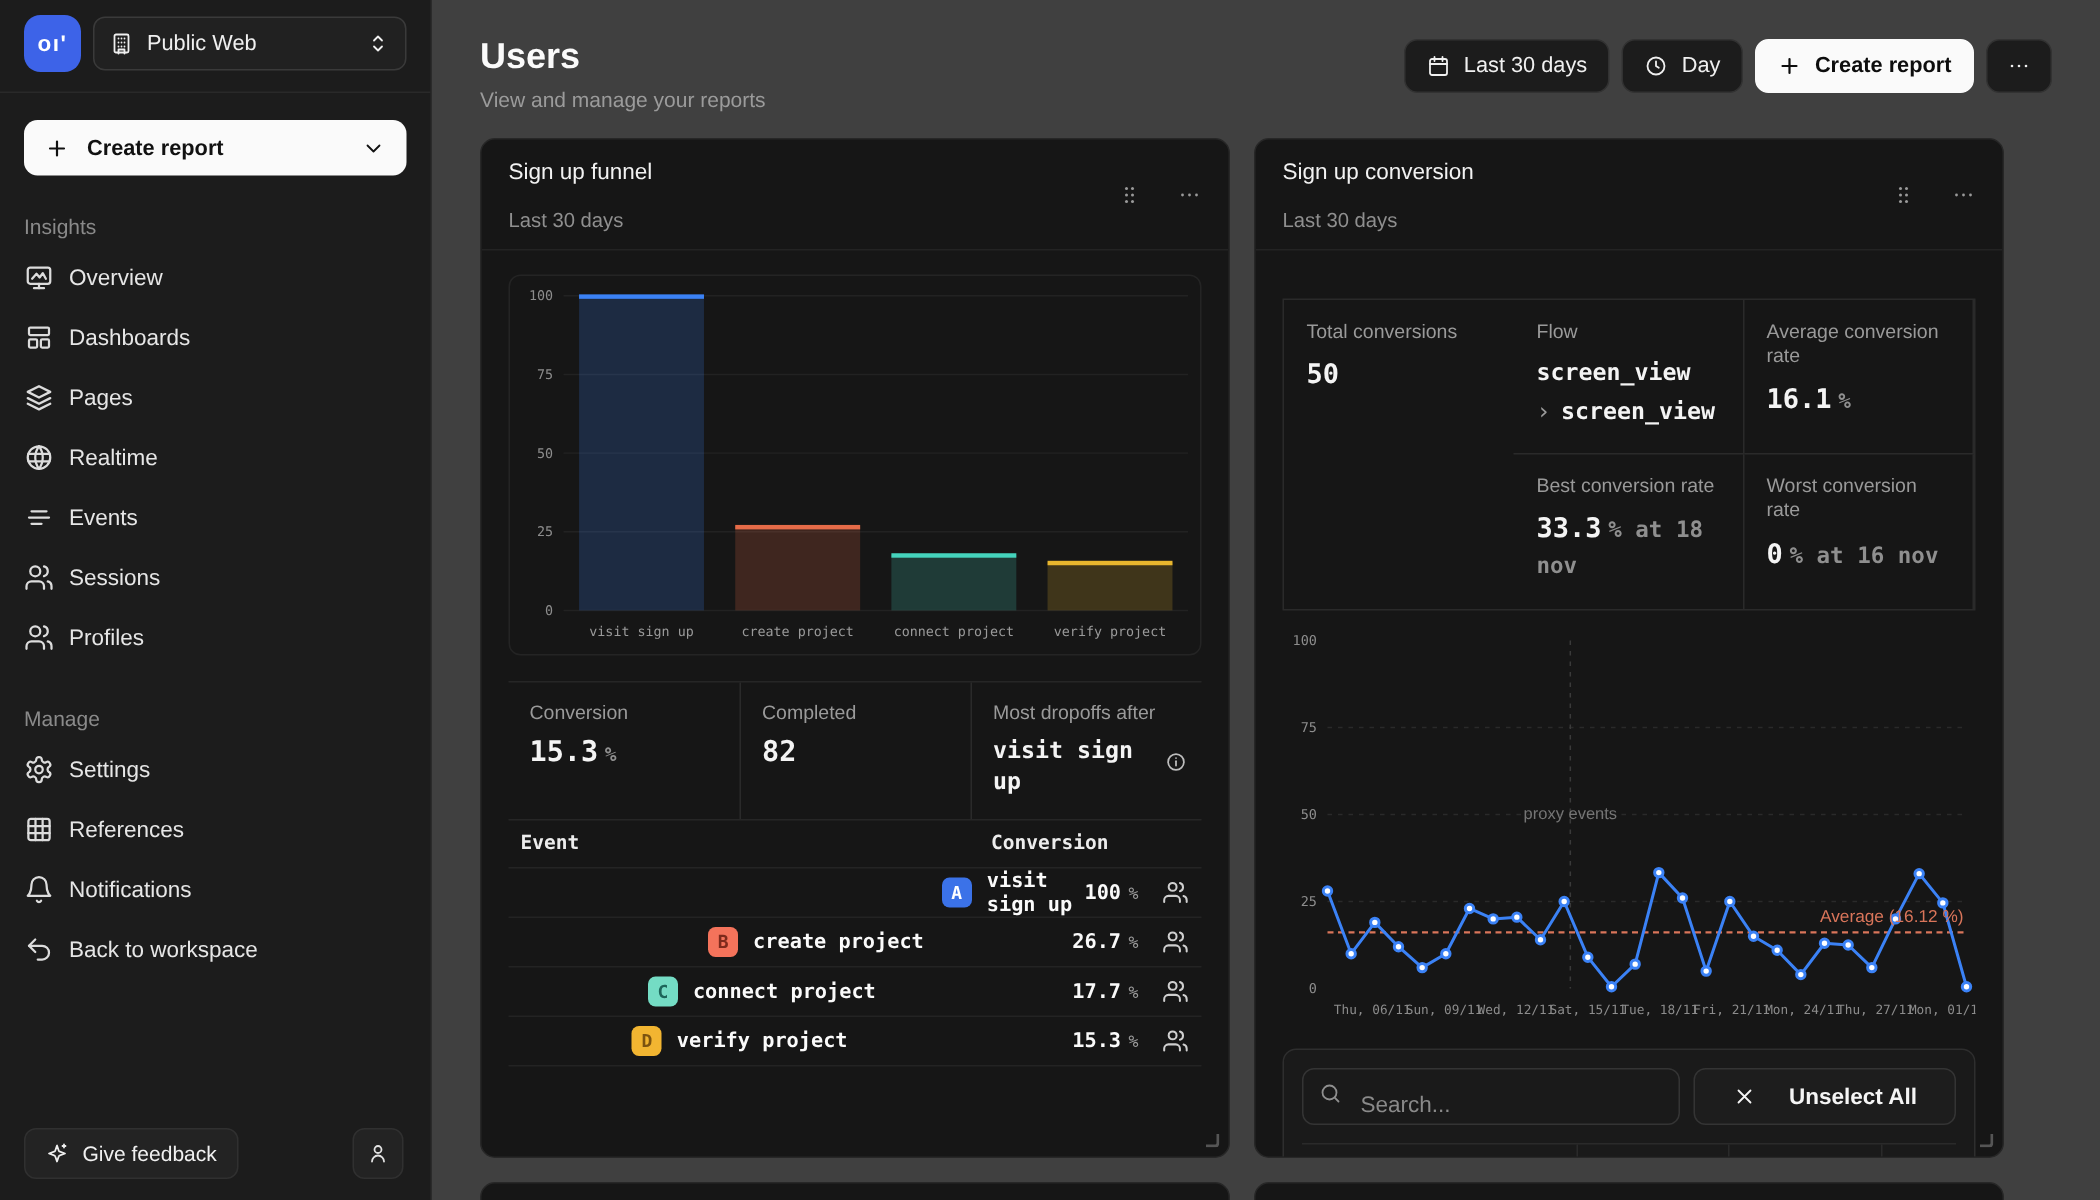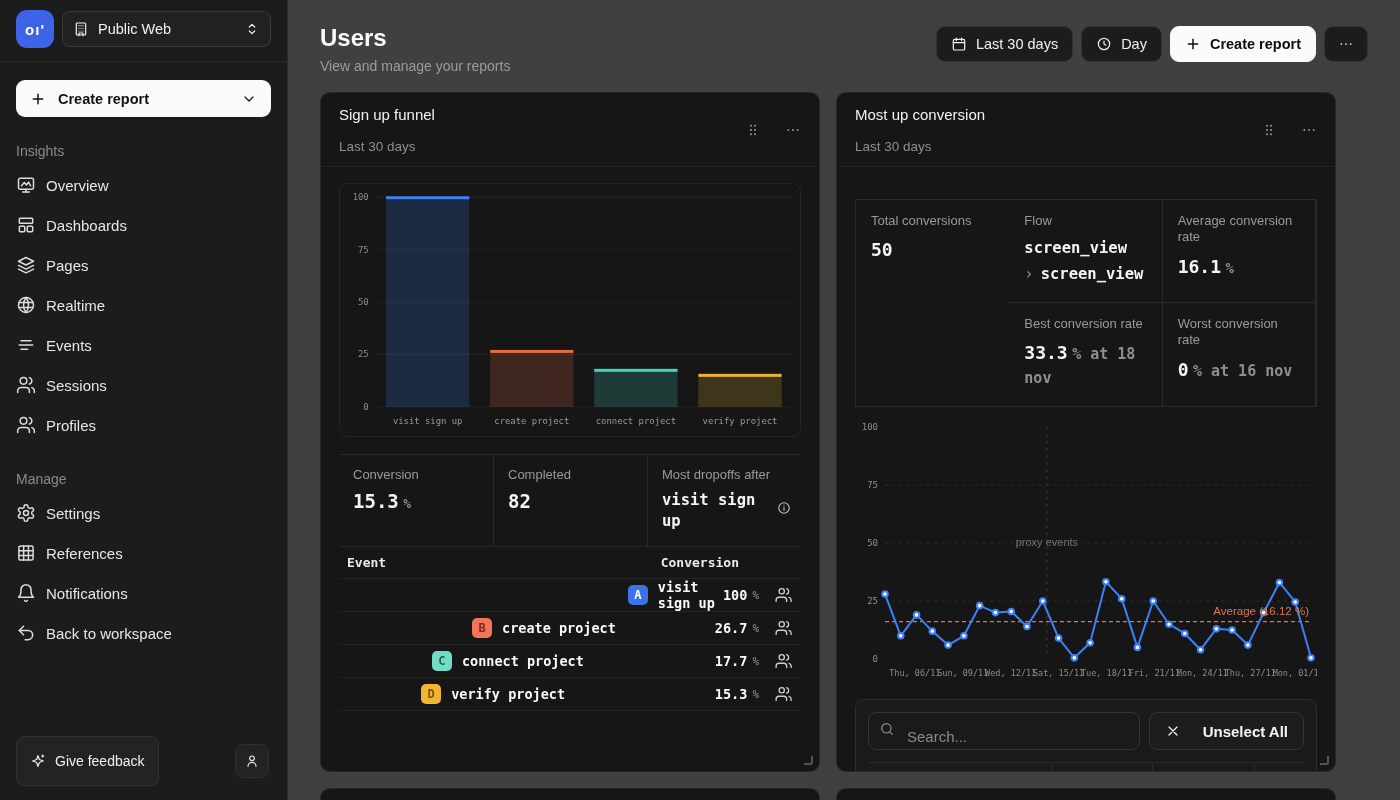--- a/index.html
+++ b/index.html
@@ -17,21 +17,21 @@
     border:1px solid #3a3a3a;border-radius:8px;color:#f0f0f0;font-size:14.5px;cursor:pointer;}
   .ws-btn .grow{flex:1;text-align:left;}
   .side-create{margin:18px 16px 0;height:37px;background:#fafafa;color:#111;border:none;border-radius:9px;
     display:flex;align-items:center;gap:12px;padding:0 14px;font-size:14.5px;font-weight:600;cursor:pointer;}
   .side-create .grow{flex:1;text-align:left;}
   .sec-label{color:#8a8a8a;font-size:14px;margin:26px 16px 6px;}
   .nav-item{display:flex;align-items:center;gap:10px;height:40px;padding:0 14px;margin:0 2px;
     color:#e6e6e6;font-size:15px;cursor:pointer;border-radius:8px;}
   .nav-item .ic{color:#dcdcdc;}
   .side-foot{position:absolute;left:16px;right:18px;bottom:14px;display:flex;align-items:center;justify-content:space-between;}
-  .feedback-btn{display:flex;align-items:center;gap:9px;height:50px;padding:0 13px;background:#232323;
+  .feedback-btn{display:flex;align-items:center;gap:9px;height:34px;padding:0 13px;background:#232323;
     border:1px solid #303030;border-radius:8px;color:#f0f0f0;font-size:14px;cursor:pointer;}
   .avatar-btn{width:34px;height:34px;background:#232323;border:1px solid #303030;border-radius:8px;
     display:flex;align-items:center;justify-content:center;color:#e3e3e3;cursor:pointer;}
 
   
   .main{flex:1;box-sizing:border-box;padding:24px 64px 0 32px;background:#404040;}
   .main-head{display:flex;align-items:flex-start;justify-content:space-between;margin:0 -32px 18px 0;}
   .page-title{font-size:24px;font-weight:bold;color:#fafafa;margin:0 0 6px;}
   .page-sub{font-size:14px;color:#9b9b9b;}
   .head-actions{display:flex;gap:8px;align-items:center;margin-top:2px;}
@@ -96,21 +96,21 @@
   .line-wrap{margin-top:8px;}
 
   
   .bpanel{margin-top:16px;border:1px solid #2e2e2e;background:#1a1a1a;border-radius:9px;padding:12px;height:150px;box-sizing:border-box;}
   .search-row{display:flex;gap:9px;}
   .search-box{flex:1;position:relative;}
   .search-box .ic{position:absolute;left:11px;top:9px;color:#8f8f8f;}
   .search-input{width:100%;height:38px;box-sizing:border-box;background:transparent;border:1px solid #343434;
     border-radius:8px;padding:11px 10px 0 38px;color:#e8e8e8;font-size:15px;font-family:"Liberation Sans",sans-serif;outline:none;}
   .search-input::placeholder{color:#8a8a8a;}
-  .unselect-btn{height:38px;display:flex;align-items:center;gap:22px;padding:0 15px;background:#1d1d1d;
+  .unselect-btn{height:38px;display:flex;align-items:center;gap:22px;padding:0 25px;background:#1d1d1d;
     border:1px solid #343434;border-radius:8px;color:#f5f5f5;font-size:15px;font-weight:600;cursor:pointer;}
   .mini-table{margin-top:12px;border-top:1px solid #2a2a2a;display:flex;height:70px;}
   .mini-cell{border-right:1px solid #2a2a2a;height:100%;}
 
   .ic{width:20px;height:20px;fill:none;stroke:currentColor;stroke-width:1.8;stroke-linecap:round;stroke-linejoin:round;flex:none;}
   .ic.sm{width:16px;height:16px;}
   .ic.xs{width:14px;height:14px;stroke-width:2;}
   button{font-family:"Liberation Sans",sans-serif;}
 </style>
 </head>
@@ -437,21 +437,21 @@
                 </div>
               </div>
           </div>
         </div>
         <div class="grip"></div>
       </section>
 
       <section class="card">
         <div class="card-head">
           <div>
-            <div class="card-title">Most up conversion</div>
+            <div class="card-title">Sign up conversion</div>
             <div class="card-sub">Last 30 days</div>
           </div>
           <div class="card-head-icons">
             <svg class="ic sm" viewBox="0 0 24 24" style="cursor:grab">
                 <g fill="currentColor" stroke="none">
                   <circle cx="9" cy="5.5" r="1.5"></circle>
                   <circle cx="15" cy="5.5" r="1.5"></circle>
                   <circle cx="9" cy="12" r="1.5"></circle>
                   <circle cx="15" cy="12" r="1.5"></circle>
                   <circle cx="9" cy="18.5" r="1.5"></circle>

